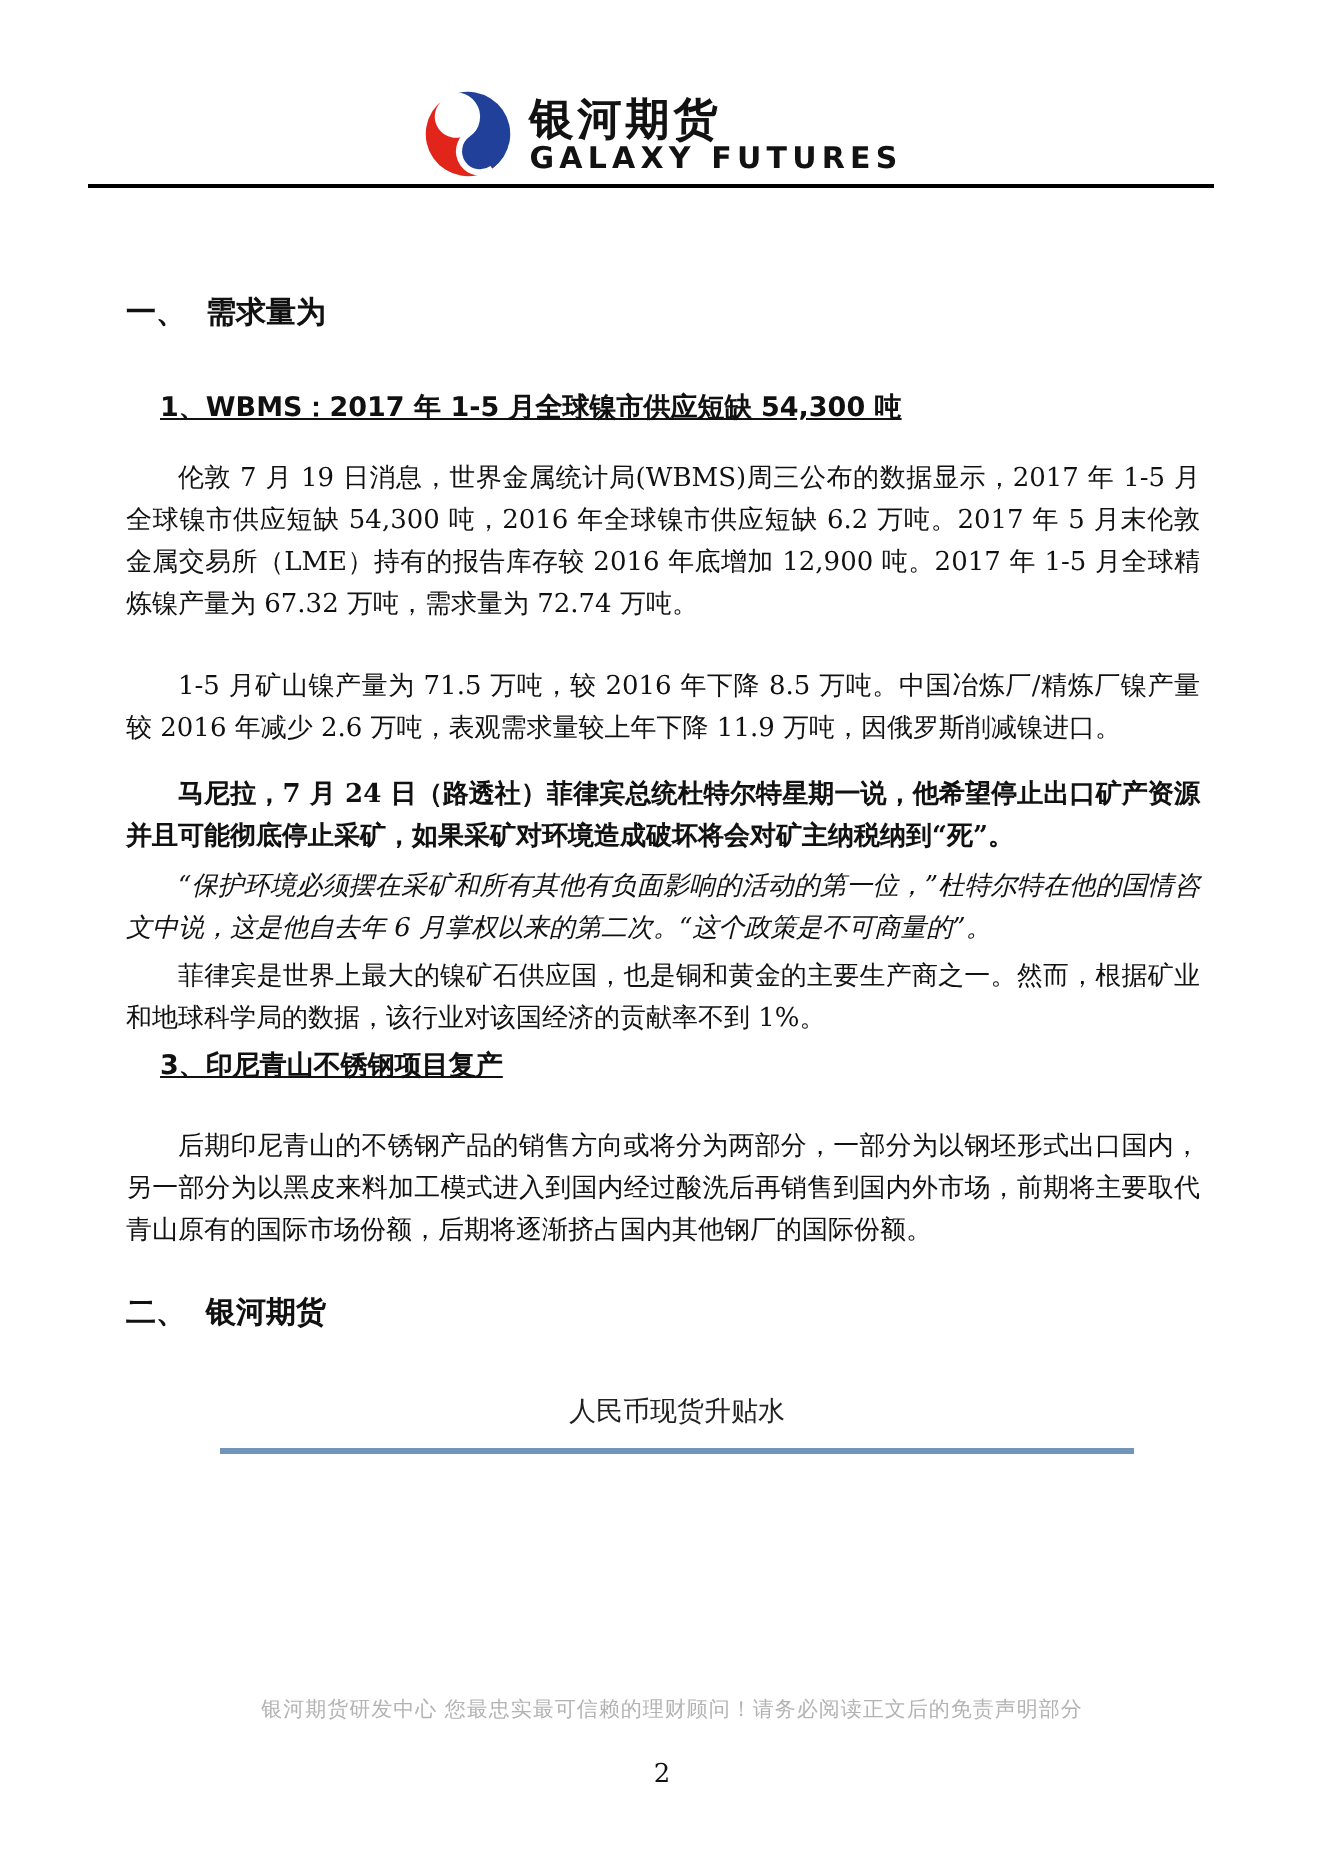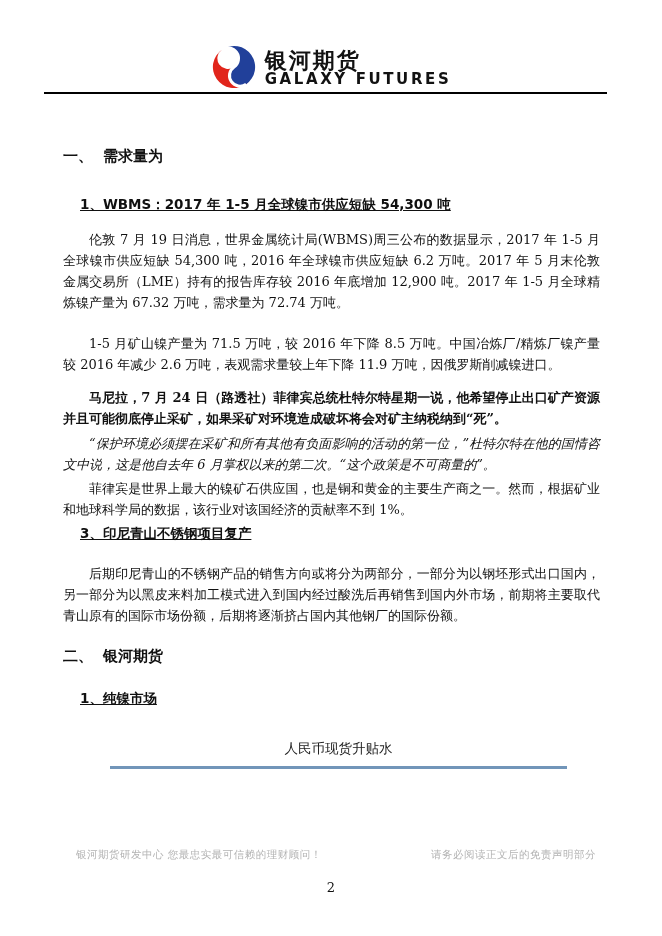--- a/index.html
+++ b/index.html
@@ -93,21 +93,21 @@
     padding-bottom: 7px;
   }
   .chart-topline { border-top: 3px solid #7195b9; }
   
   .footer {
     position: absolute;
     left: 76px;
     right: 66px;
     top: 848px;
     display: flex;
-    justify-content: space-between;
+    justify-content: center;
     font-family: "DejaVu Sans", "Liberation Sans", sans-serif;
     font-size: 10.5px;
     color: #b3b3b3;
     letter-spacing: 0.5px;
   }
   .page-num {
     position: absolute;
     top: 880px;
     left: 0;
     width: 100%;
@@ -152,21 +152,20 @@
     <p class="para mt4">“保护环境必须摆在采矿和所有其他有负面影响的活动的第一位，”杜特尔特在他的国情咨文中说，这是他自去年 6 月掌权以来的第二次。“这个政策是不可商量的”。</p>
     <p class="para mt0">菲律宾是世界上最大的镍矿石供应国，也是铜和黄金的主要生产商之一。然而，根据矿业和地球科学局的数据，该行业对该国经济的贡献率不到 1%。</p>
 
     <div class="h2 mt0">3、印尼青山不锈钢项目复产</div>
     <p class="para mt6">后期印尼青山的不锈钢产品的销售方向或将分为两部分，一部分为以钢坯形式出口国内，另一部分为以黑皮来料加工模式进入到国内经过酸洗后再销售到国内外市场，前期将主要取代青山原有的国际市场份额，后期将逐渐挤占国内其他钢厂的国际份额。</p>
 
     <div class="h1 h1-second">
       <span class="h1-num">二、</span><span>银河期货</span>
     </div>
 
-    <div class="h2 mt22">1、纯镍市场</div>
   </div>
 
   <div class="chart-block">
     <div class="chart-title">人民币现货升贴水</div>
     <div class="chart-topline"></div>
   </div>
 
   <div class="footer">
     <span>银河期货研发中心 您最忠实最可信赖的理财顾问！</span>
     <span>请务必阅读正文后的免责声明部分</span>

